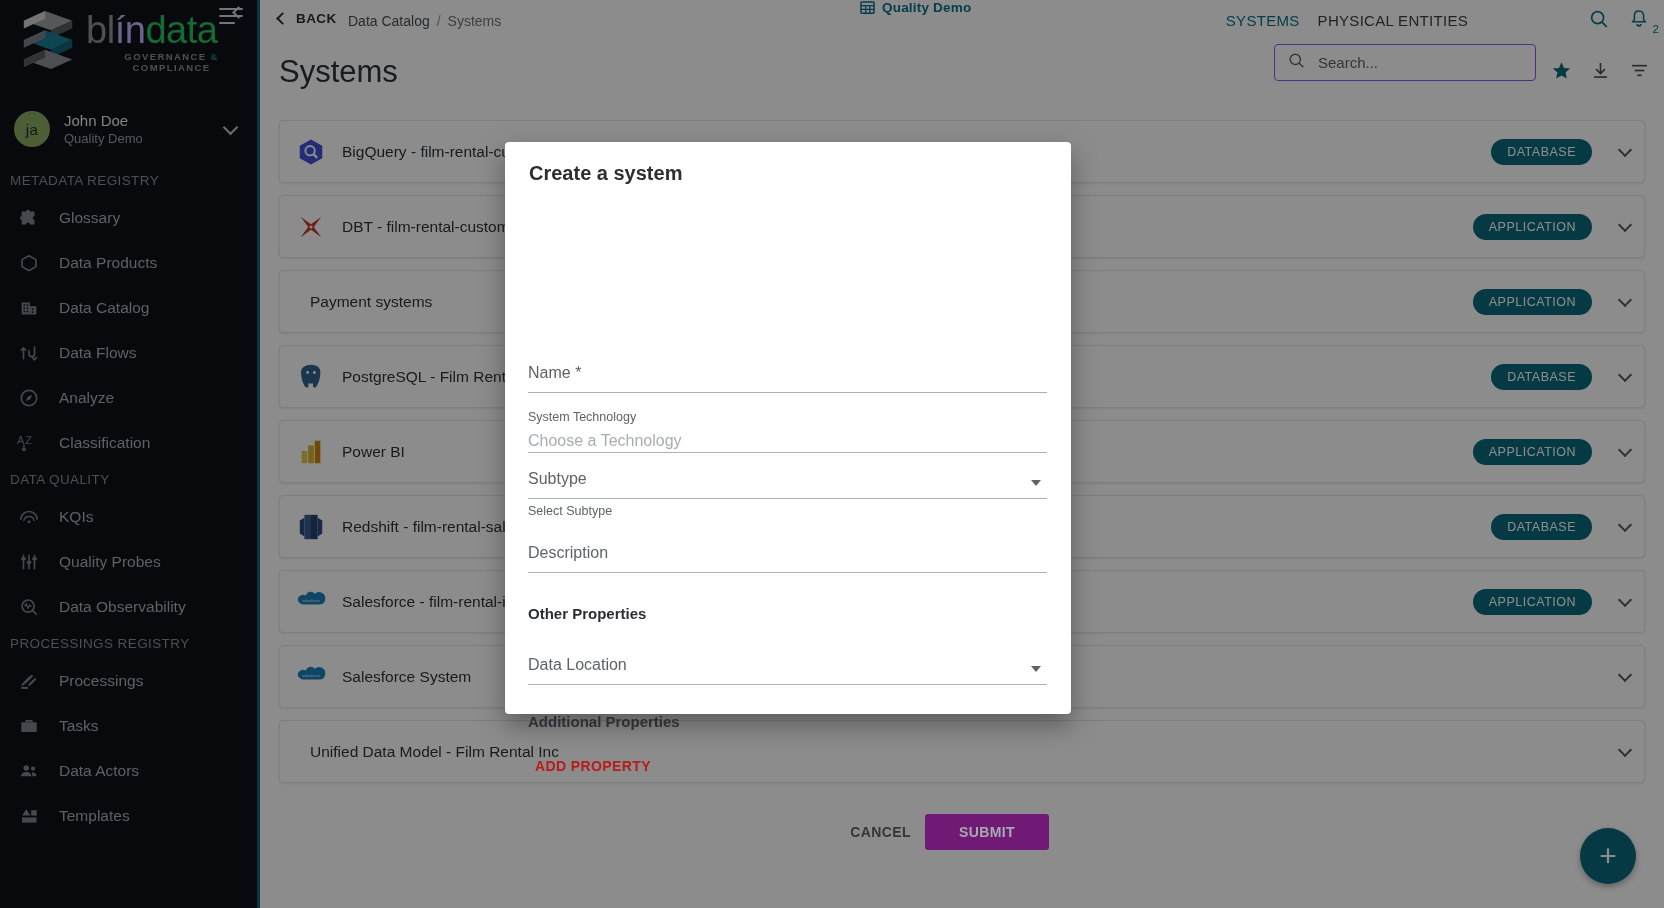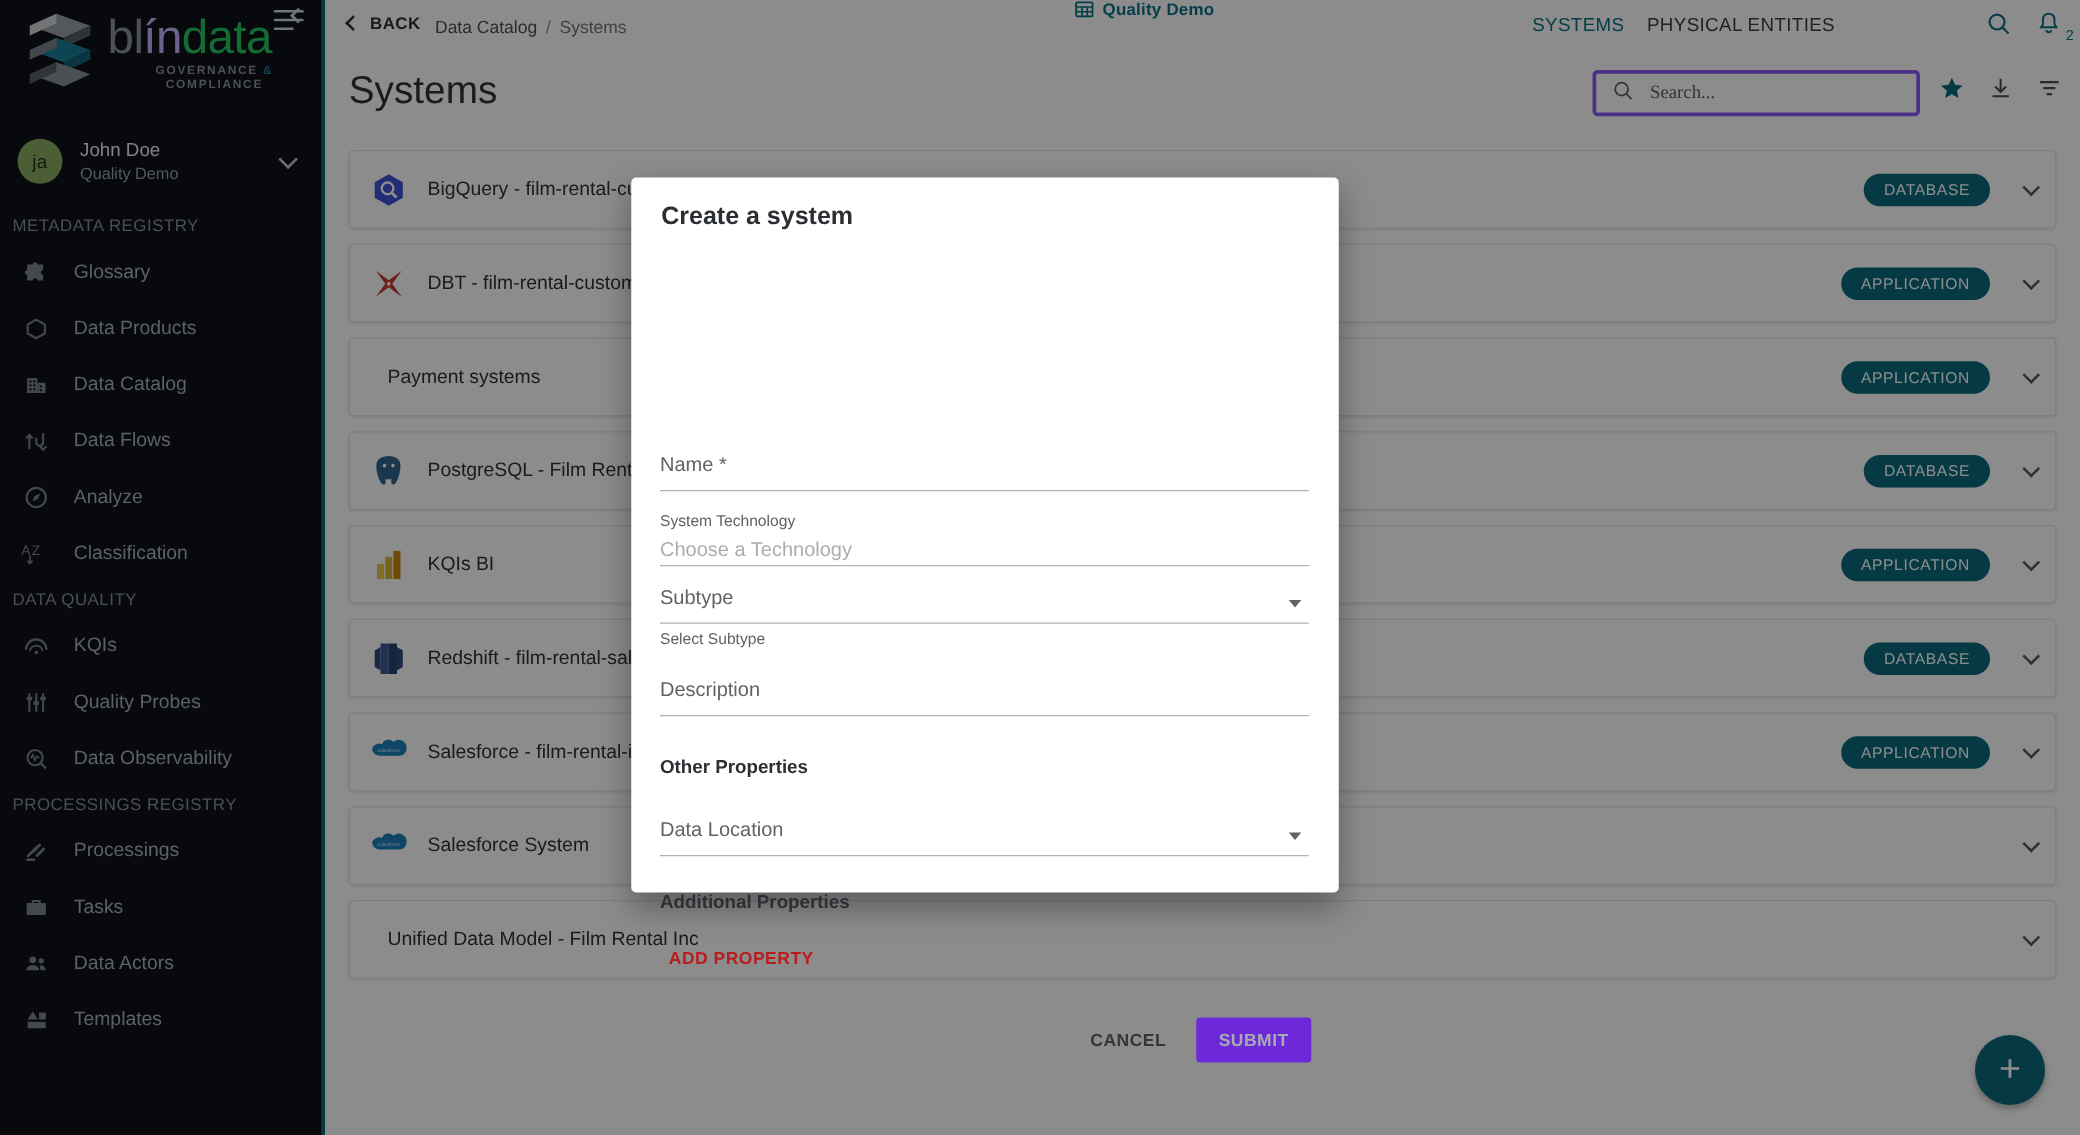--- a/index.html
+++ b/index.html
@@ -118,26 +118,25 @@
     position: absolute; right: -9px; bottom: -5px;
     font-size: 11.5px; color: #0a7286;
   }
 
   .page-head { position: relative; height: 66px; }
   .page-title {
     position: absolute; left: 19px; top: 10px;
     font-size: 31px; font-weight: 400; color: #2f3337;
   }
   .search-box {
-    position: absolute; right: 128px; top: 12px;
+    position: absolute; right: 128px; top: 0;
     width: 262px; height: 37px;
-    border: 3px solid #8b5cf6; border-radius: 4px;
+    border: 1px solid #8b5cf6; border-radius: 4px;
     display: flex; align-items: center; padding-left: 12px;
     background: rgba(255,255,255,.25);
-    font-family: Liberation Serif, serif;
   }
   .search-ph { font-size: 15px; color: #5d6368; margin-left: 12px; }
   .head-icons { position: absolute; right: 14px; top: 16px; display: flex; align-items: center; }
   .head-icons .hic { margin-left: 18px; cursor: pointer; display: flex; }
 
   
   .rows { position: absolute; left: 19px; top: 120px; width: 1366px; }
   .row {
     position: relative; height: 63px; margin-bottom: 12px;
     background: #fff; border: 1px solid #e2e5e7; border-radius: 4px;
@@ -199,22 +198,22 @@
     color: #b91c1c; cursor: pointer;
   }
   .m-actions { position: absolute; right: 22px; top: 672px; display: flex; align-items: center; }
   .btn-cancel {
     font-size: 14px; font-weight: bold; letter-spacing: .4px; color: #33373b;
     padding: 9px 14px; cursor: pointer; background: none; border: none;
     font-family: "Liberation Sans", sans-serif;
   }
   .btn-submit {
     font-size: 14px; font-weight: bold; letter-spacing: .4px; color: #a6abaf;
-    background: #6d28d9; border: none; border-radius: 3px;
-    padding: 10px 18px; margin-left: 10px; cursor: default;
+    background: #701a75; border: none; border-radius: 3px;
+    padding: 10px 34px; cursor: default;
     font-family: "Liberation Sans", sans-serif;
   }
 </style>
 </head>
 <body>
 
 <div id="app">
 
   <div class="sidebar">
 
@@ -534,21 +533,21 @@
           </span>
         </div>
         <div class="row">
           <span class="row-ic">
             <svg width="30" height="30" viewBox="0 0 32 32">
               <rect x="6" y="15" width="6" height="13" fill="#e6c84a"></rect>
               <rect x="13" y="9" width="6" height="19" fill="#d9b32f"></rect>
               <rect x="20" y="4" width="6" height="24" fill="#c8860d"></rect>
             </svg>
           </span>
-          <span class="row-title">KQIs BI</span>
+          <span class="row-title">Power BI</span>
           <span class="row-right">
             <span class="pill">APPLICATION</span>
             <span class="row-chev"></span>
           </span>
         </div>
         <div class="row">
           <span class="row-ic">
             <svg width="30" height="30" viewBox="0 0 32 32">
               <polygon points="4,9 9,6 9,26 4,23" fill="#2e4a7d"></polygon>
               <polygon points="23,6 28,9 28,23 23,26" fill="#2e4a7d"></polygon>

